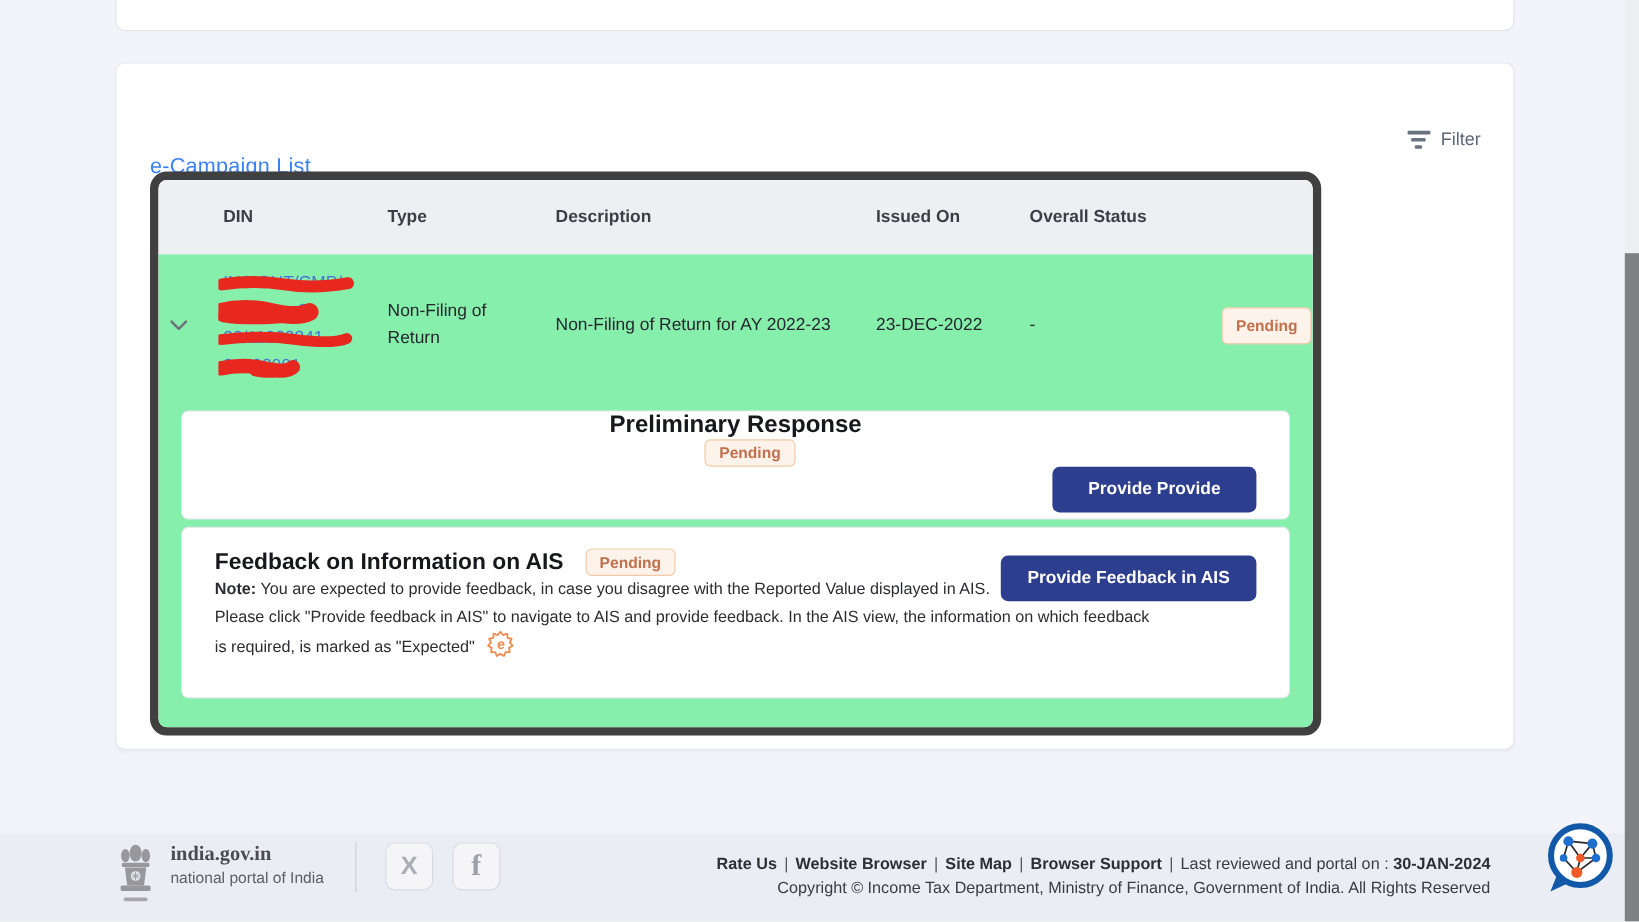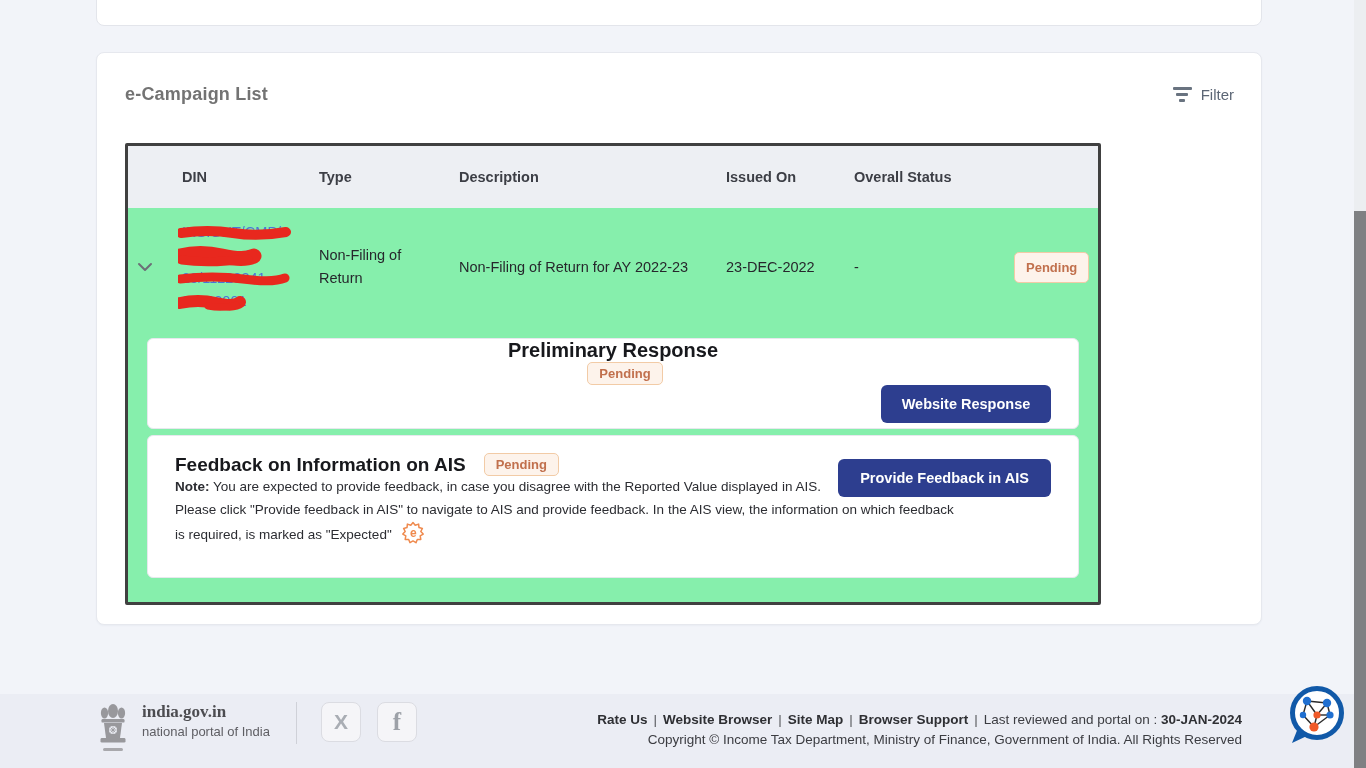--- a/index.html
+++ b/index.html
@@ -10,31 +10,31 @@
   
   .top-card { position:absolute; left:96px; top:-18px; width:1166px; height:44px;
     background:#fff; border:1px solid #e3e5eb; border-radius:8px; }
 
   
   .main-card { position:absolute; left:96px; top:52px; width:1166px; height:573px;
     background:#fff; border:1px solid #e6e8ee; border-radius:8px;
     box-shadow:0 1px 2px rgba(30,40,90,.04); }
   .card-head { display:flex; justify-content:space-between; align-items:center;
     padding:31px 27px 0 28px; }
-  .card-title { font-size:18px; font-weight:700; color:#737373; letter-spacing:.2px; }
+  .card-title { font-size:18px; font-weight:400; color:#3b82f6; letter-spacing:.2px;margin-top:44px; }
   .filter-btn { display:flex; align-items:center; gap:9px; cursor:pointer;
     color:#5c6675; font-size:15px; }
   .filter-ic { display:inline-flex; flex-direction:column; align-items:center; gap:3px; }
   .filter-ic i { display:block; height:3px; background:#697380; border-radius:1px; }
   .filter-ic i:nth-child(1){ width:19px; } .filter-ic i:nth-child(2){ width:12px; }
   .filter-ic i:nth-child(3){ width:6px; }
 
   
   .table-wrap { position:absolute; left:28px; top:90px; width:976px;
-    border:3px solid #404040; border-radius:2px; overflow:hidden; }
+    border:7px solid #404040; border-radius:14px; overflow:hidden; }
   .tgrid { display:grid; grid-template-columns:54px 137px 140px 267px 128px 160px 156px 70px; }
   .thead { background:#edeff3; height:62px; align-items:center;
     font-size:14.5px; font-weight:700; color:#3c3e45; }
   .thead .hcell { padding-right:18px; line-height:22px; }
   .blue-area { background:#86efac; padding-bottom:24px; }
   .trow { height:118px; align-items:center; font-size:14.5px; color:#26272c; }
   .trow .cell { padding-right:20px; line-height:23px; }
   .chev-cell { display:flex; justify-content:center; }
   .din { position:relative; color:#4b74d8; line-height:23px; font-size:14.5px; width:120px; }
   .din .gap { display:inline-block; width:52px; }
@@ -158,21 +158,21 @@
             <svg width="20" height="22" viewBox="0 0 20 22">
               <path d="M10 3 C6.2 3 4.5 6 4.5 9 L4.5 13.5 L3 16 L17 16 L15.5 13.5 L15.5 9 C15.5 6 13.8 3 10 3 Z" fill="none" stroke="#b7bbc1" stroke-width="1.6" stroke-linejoin="round"></path>
               <path d="M8 18.5 C8.4 19.6 9.1 20 10 20 C10.9 20 11.6 19.6 12 18.5" fill="none" stroke="#b7bbc1" stroke-width="1.6" stroke-linecap="round"></path>
             </svg>
           </div>
         </div>
 
         <div class="section-card sec1">
           <span class="sec1-title">Preliminary Response</span>
           <span class="badge">Pending</span>
-          <button class="btn btn-resp">Website Response</button>
+          <button class="btn btn-resp">Provide Provide</button>
         </div>
 
         <div class="section-card sec2">
           <div class="sec2-titlerow">
             <span class="sec2-title">Feedback on Information on AIS</span>
             <span class="badge">Pending</span>
           </div>
           <div class="note">
             <div><b>Note:</b><span> You are expected to provide feedback, in case you disagree with the Reported Value displayed in AIS.</span></div>
             <div>Please click "Provide feedback in AIS" to navigate to AIS and provide feedback. In the AIS view, the information on which feedback</div>

